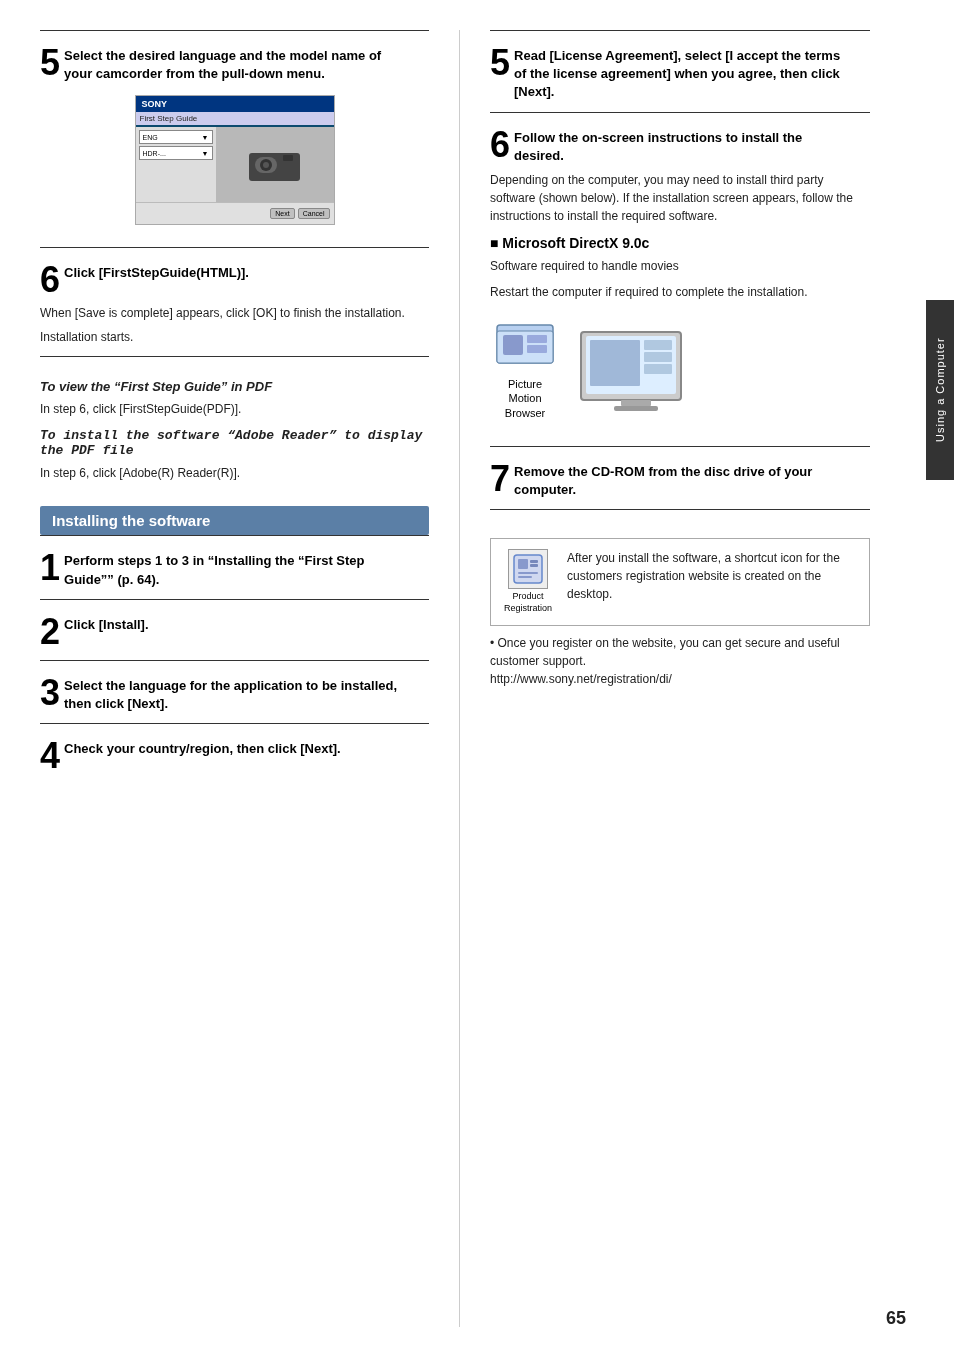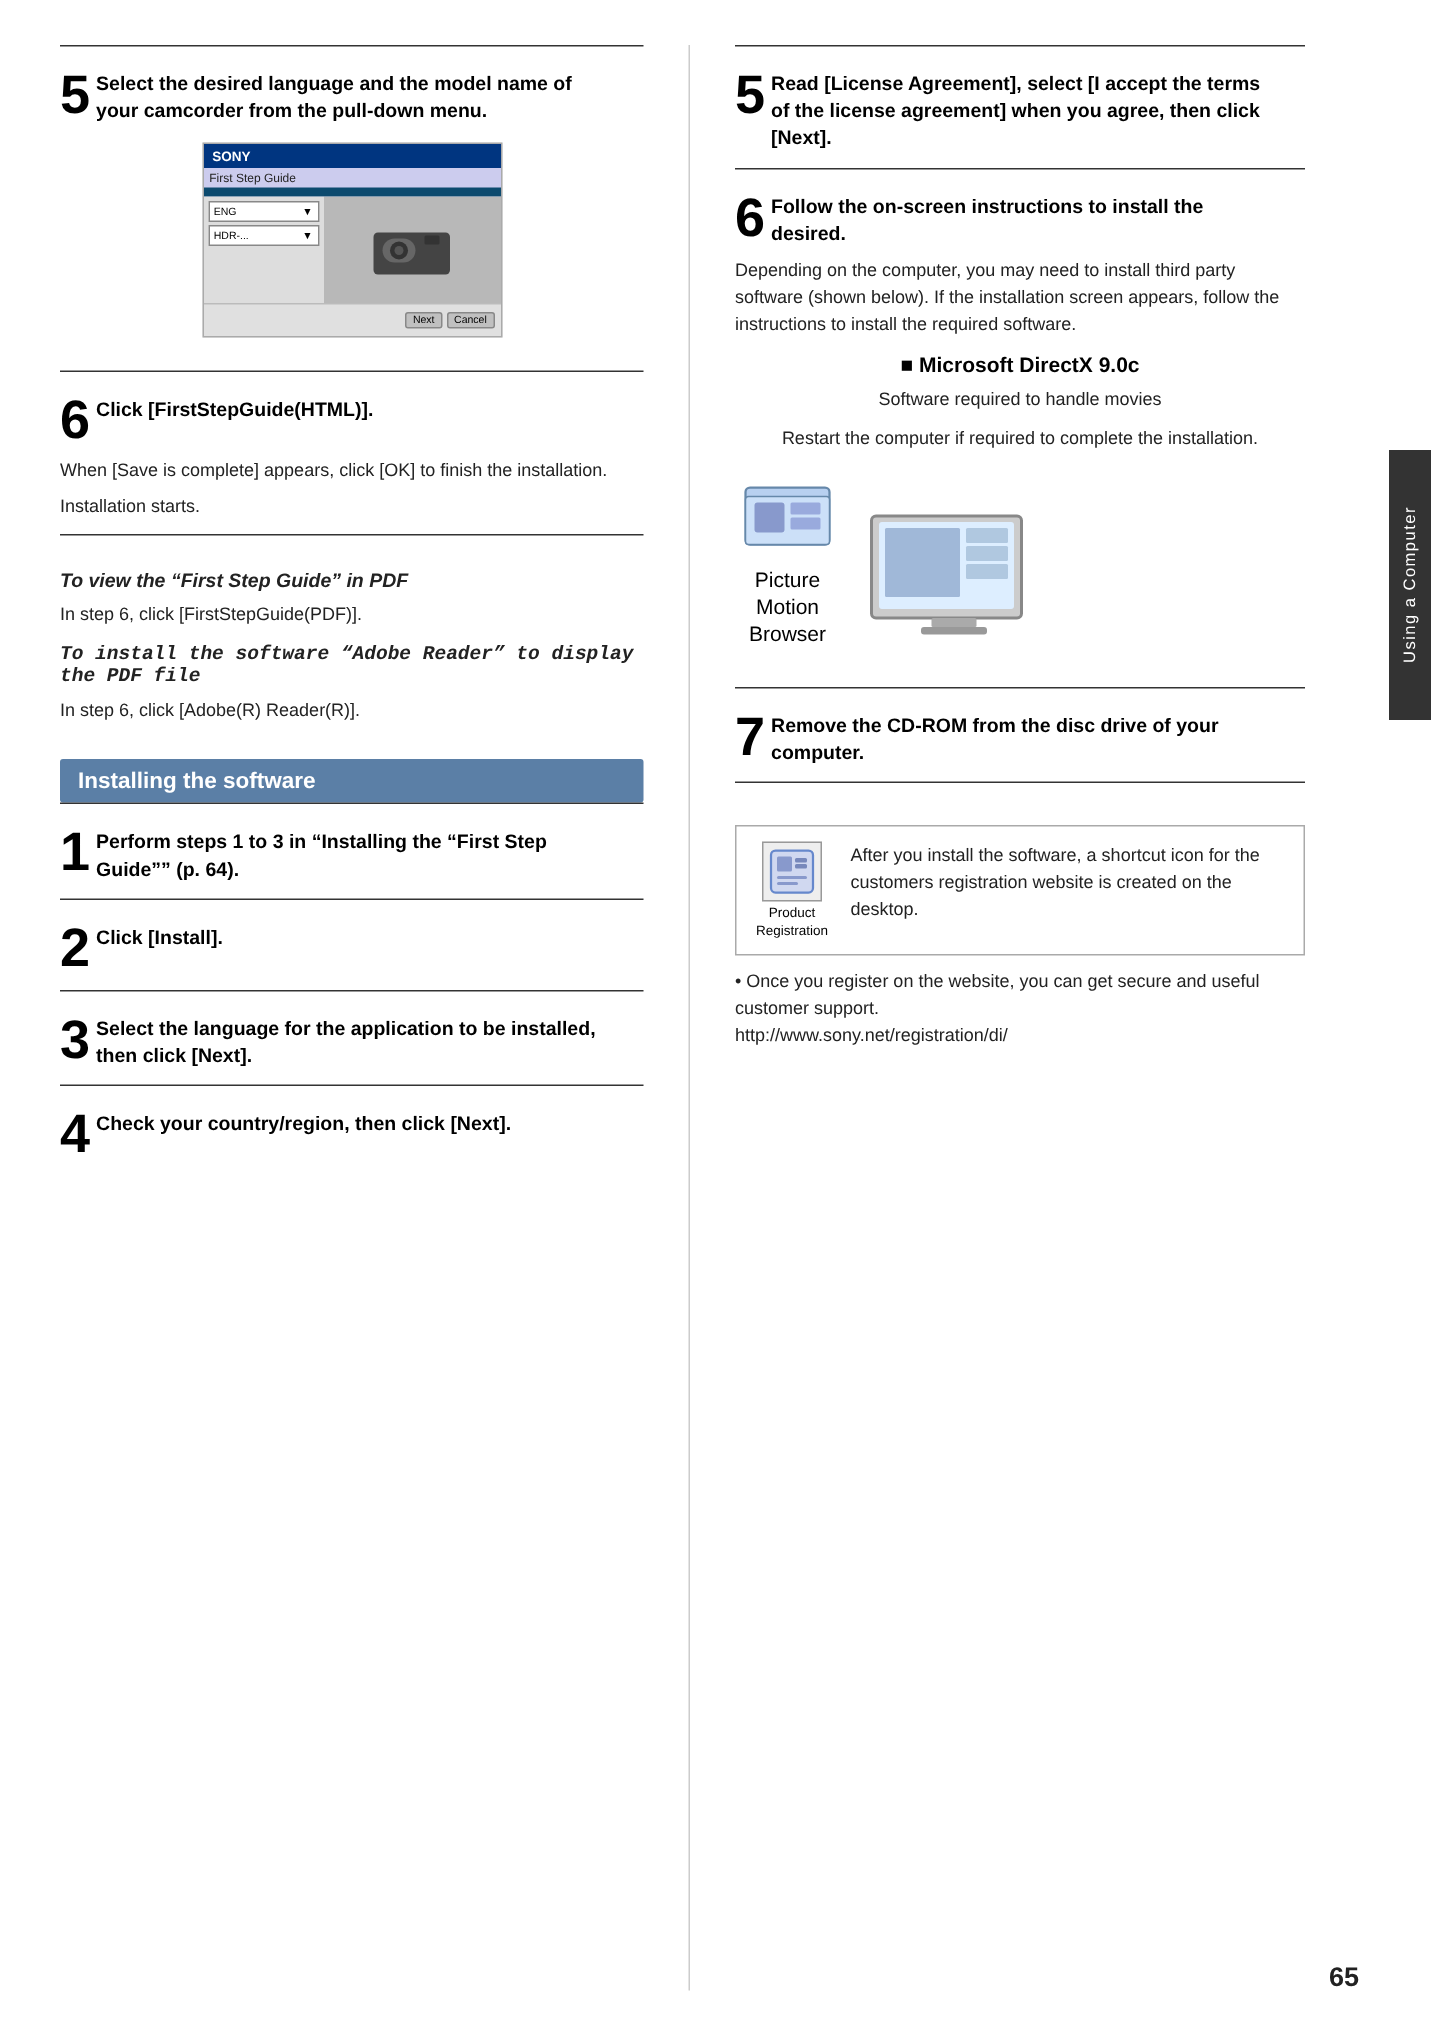--- a/index.html
+++ b/index.html
@@ -99,21 +99,21 @@
       color: #fff;
       font-size: 9px;
       padding: 3px 6px;
       font-weight: bold;
     }
     .screenshot-title-bar {
       background: #cce;
       font-size: 8px;
       padding: 2px 4px;
       color: #222;
-      border-bottom: 6px solid #0c4a6e;
+      border-bottom: 2px solid #0c4a6e;
     }
     .screenshot-inner {
       display: flex;
       flex: 1;
       overflow: hidden;
     }
     .screenshot-left-panel {
       width: 80px;
       background: #ddd;
       display: flex;
@@ -360,39 +360,39 @@
         </div>
       </div>
 
       <div class="step-section">
         <div class="step-header-row">
           <span class="step-number-large">6</span>
           <span class="step-title-bold">Follow the on-screen instructions to install the desired.</span>
         </div>
         <div class="step-body">Depending on the computer, you may need to install third party software (shown below). If the installation screen appears, follow the instructions to install the required software.</div>
 
-        <div style="margin-top:10px;text-align:center;">
+        <div style="margin-top:10px;">
           <div style="font-size:14px; font-weight:bold; margin-bottom:4px;">■ Microsoft DirectX 9.0c</div>
           <div class="step-body">Software required to handle movies</div>
           <div class="step-body" style="margin-top:8px;">Restart the computer if required to complete the installation.</div>
         </div>
 
         <div class="pmb-illustration">
           <div class="pmb-row">
 
             <div class="pmb-icon-area">
               <svg width="60" height="56" viewBox="0 0 60 56">
 
                 <rect x="2" y="8" width="56" height="38" rx="3" fill="#b8d0f0" stroke="#6688aa" stroke-width="1.5"></rect>
                 <rect x="2" y="14" width="56" height="32" rx="2" fill="#cce0f8" stroke="#6688aa" stroke-width="1"></rect>
                 <rect x="8" y="18" width="20" height="20" rx="2" fill="#8899cc"></rect>
                 <rect x="32" y="18" width="20" height="8" rx="1" fill="#99aadd"></rect>
                 <rect x="32" y="28" width="20" height="8" rx="1" fill="#99aadd"></rect>
               </svg>
-              <div style="font-size:14px; text-align:center; line-height:1.3; width:70px;">Picture Motion Browser</div>
+              <div style="font-size:11px; text-align:center; line-height:1.3; width:70px;">Picture Motion Browser</div>
             </div>
 
             <svg width="120" height="90" viewBox="0 0 120 90" class="monitor-svg">
 
               <rect x="5" y="2" width="100" height="68" rx="3" fill="#ccc" stroke="#888" stroke-width="2"></rect>
               <rect x="10" y="6" width="90" height="58" rx="2" fill="#ddeeff"></rect>
 
               <rect x="45" y="70" width="30" height="6" rx="1" fill="#aaa"></rect>
               <rect x="38" y="76" width="44" height="5" rx="2" fill="#999"></rect>
 

